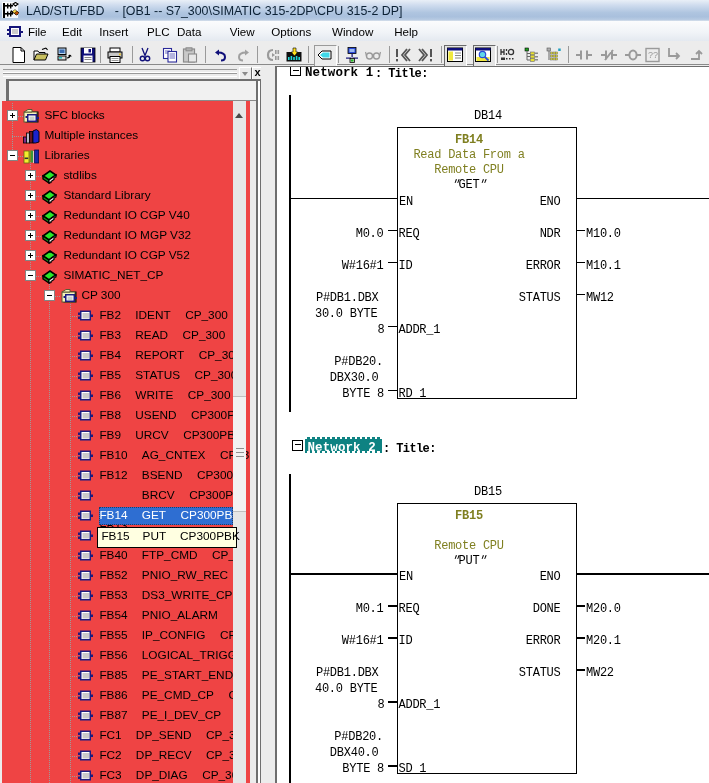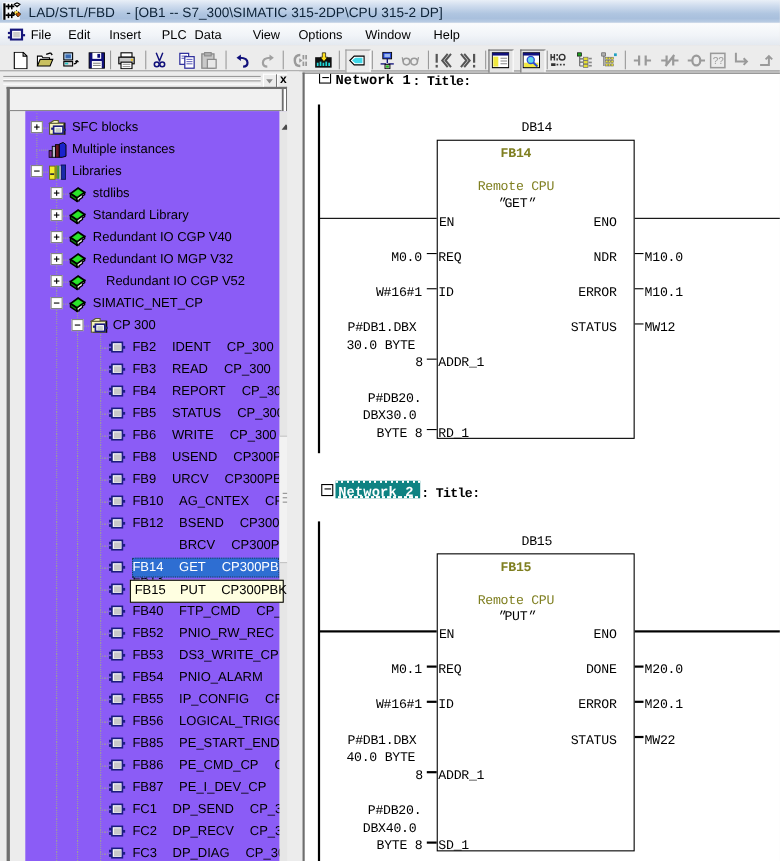--- a/index.html
+++ b/index.html
@@ -232,21 +232,21 @@
   </div>
 <div style="position:absolute;left:252px;top:67px;width:11px;height:11px;background:#ececec;border:1px solid #fff;border-right-color:#6a6a6a;border-bottom-color:#6a6a6a;">
     <div style="position:absolute;left:1.5px;top:-2.5px;font:bold 11px 'Liberation Sans', sans-serif;color:#000;">x</div>
   </div>
 <div style="position:absolute;left:6.3px;top:78.5px;width:255px;height:2px;background:#6f6f6f;"></div>
 <div style="position:absolute;left:6.3px;top:78.5px;width:2.3px;height:704.5px;background:#6f6f6f;"></div>
 <div style="position:absolute;left:256.3px;top:80.5px;width:1.3px;height:702.5px;background:#6f6f6f;"></div>
 <div style="position:absolute;left:257.6px;top:80.5px;width:2.3px;height:702.5px;background:#fff;"></div>
 <div style="position:absolute;left:259.9px;top:78.5px;width:1.4px;height:704.5px;background:#6f6f6f;"></div>
 <div style="position:absolute;left:8.6px;top:80.5px;width:247.7px;height:19.5px;background:#f1f1f1;border-bottom:1.4px solid #8a8a8a;"></div>
-<div style="position:absolute;left:23px;top:101.4px;width:247.7px;height:681.6px;overflow:hidden;background:#8b5cf6;">
+<div style="position:absolute;left:2px;top:101.4px;width:247.7px;height:681.6px;overflow:hidden;background:#ef4444;">
 <div style="position:absolute;left:10.4px;top:1.5999999999999943px;width:1px;height:54.0px;background:repeating-linear-gradient(180deg,#9c9c9c 0,#9c9c9c 1px,transparent 1px,transparent 2px);"></div>
     <div style="position:absolute;left:28.4px;top:60.599999999999994px;width:1px;height:621.0px;background:repeating-linear-gradient(180deg,#9c9c9c 0,#9c9c9c 1px,transparent 1px,transparent 2px);"></div>
     <div style="position:absolute;left:47.4px;top:180.6px;width:1px;height:501.0px;background:repeating-linear-gradient(180deg,#9c9c9c 0,#9c9c9c 1px,transparent 1px,transparent 2px);"></div>
     <div style="position:absolute;left:68.4px;top:200.6px;width:1px;height:481.0px;background:repeating-linear-gradient(180deg,#9c9c9c 0,#9c9c9c 1px,transparent 1px,transparent 2px);"></div>
     <div style="position:absolute;left:16.4px;top:14.599999999999994px;width:4.5px;height:1px;background:repeating-linear-gradient(90deg,#9c9c9c 0,#9c9c9c 1px,transparent 1px,transparent 2px);"></div>
     <div style="position:absolute;left:5.4px;top:9.099999999999994px;width:11px;height:11px;background:#fff;border:1px solid #848484;box-sizing:border-box;">
       <div style="position:absolute;left:2px;top:4px;width:5px;height:1px;background:#000;"></div>
       <div style="position:absolute;left:4px;top:2px;width:1px;height:5px;background:#000;"></div>
     </div>
     <svg style="position:absolute;left:20.9px;top:7.599999999999994px" width="17" height="15" viewBox="0 0 17 15">
@@ -333,21 +333,21 @@
     <div style="position:absolute;left:23.4px;top:149.1px;width:11px;height:11px;background:#fff;border:1px solid #848484;box-sizing:border-box;">
       <div style="position:absolute;left:2px;top:4px;width:5px;height:1px;background:#000;"></div>
       <div style="position:absolute;left:4px;top:2px;width:1px;height:5px;background:#000;"></div>
     </div>
     <svg style="position:absolute;left:39.9px;top:147.6px" width="15" height="15" viewBox="0 0 15 15">
       <path d="M1 7 L8 2 L14 6 L7 11 Z" fill="#22cf22" stroke="#000" stroke-width="1.6"></path>
       <path d="M1 7 L1 10 L7 14 L7 11 Z" fill="#128a12" stroke="#000" stroke-width="1.4"></path>
       <path d="M7 11 L14 6 L14 8 L12 9 L12 10.5 L9 12.5 L9 13.5 L7 14 Z" fill="#efefef" stroke="#000" stroke-width="1.2"></path>
       <path d="M3.5 6.8 L8 3.6 L11.5 6 L7 9.2 Z" fill="#2ae52a"></path>
     </svg>
-    <div style="position:absolute;left:61.4px;top:146.6px;font:11.8px 'Liberation Sans', sans-serif;color:#000;white-space:pre;margin-left:12px;">Redundant IO CGP V52</div>
+    <div style="position:absolute;left:61.4px;top:146.6px;font:11.8px 'Liberation Sans', sans-serif;color:#000;white-space:pre;">Redundant IO CGP V52</div>
     <div style="position:absolute;left:34.4px;top:174.6px;width:5.5px;height:1px;background:repeating-linear-gradient(90deg,#9c9c9c 0,#9c9c9c 1px,transparent 1px,transparent 2px);"></div>
     <div style="position:absolute;left:23.4px;top:169.1px;width:11px;height:11px;background:#fff;border:1px solid #848484;box-sizing:border-box;">
       <div style="position:absolute;left:2px;top:4px;width:5px;height:1px;background:#000;"></div>
     </div>
     <svg style="position:absolute;left:39.9px;top:167.6px" width="15" height="15" viewBox="0 0 15 15">
       <path d="M1 7 L8 2 L14 6 L7 11 Z" fill="#22cf22" stroke="#000" stroke-width="1.6"></path>
       <path d="M1 7 L1 10 L7 14 L7 11 Z" fill="#128a12" stroke="#000" stroke-width="1.4"></path>
       <path d="M7 11 L14 6 L14 8 L12 9 L12 10.5 L9 12.5 L9 13.5 L7 14 Z" fill="#efefef" stroke="#000" stroke-width="1.2"></path>
       <path d="M3.5 6.8 L8 3.6 L11.5 6 L7 9.2 Z" fill="#2ae52a"></path>
     </svg>
@@ -663,20 +663,21 @@
 <div id="rp" style="position:absolute;left:275px;top:66px;width:434px;height:717px;background:#fff;border-left:2px solid #6e6e6e;border-top:1.5px solid #6e6e6e;overflow:hidden;">
 <div style="position:absolute;left:13px;top:-1.7000000000000028px;width:11px;height:11px;background:#fff;border:1px solid #000;box-sizing:border-box;">
       <div style="position:absolute;left:1.5px;top:3.5px;width:6px;height:1px;background:#000;"></div>
     </div>
     <div style="position:absolute;font:bold 12.5px 'Liberation Mono', monospace;letter-spacing:0.1px;white-space:pre;line-height:16px;color:#000;top:-1.7000000000000028px;left:28px;">Network 1</div>
     <div style="position:absolute;font:bold 12px 'Liberation Mono', monospace;letter-spacing:-0.6px;white-space:pre;line-height:16px;color:#000;top:-1.5px;left:98px;">: Title:</div>
     <div style="position:absolute;left:12.3px;top:27.5px;width:1.4px;height:317.0px;background:#000;"></div>
     <div style="position:absolute;left:119.5px;top:60.0px;width:180.5px;height:271.5px;border:1.4px solid #000;box-sizing:border-box;background:#fff;"></div>
     <div style="position:absolute;font:12px 'Liberation Mono', monospace;letter-spacing:-0.25px;white-space:pre;line-height:16px;color:#000;top:40.5px;left:181.0px;width:60px;text-align:center;">DB14</div>
     <div style="position:absolute;font:bold 12px 'Liberation Mono', monospace;letter-spacing:-0.25px;white-space:pre;line-height:16px;color:#7f7f20;top:64.5px;left:92.0px;width:200px;text-align:center;">FB14</div>
+    <div style="position:absolute;font:12px 'Liberation Mono', monospace;letter-spacing:-0.25px;white-space:pre;line-height:16px;color:#7f7f20;top:80.0px;left:92.0px;width:200px;text-align:center;">Read Data From a</div>
     <div style="position:absolute;font:12px 'Liberation Mono', monospace;letter-spacing:-0.25px;white-space:pre;line-height:16px;color:#7f7f20;top:95.0px;left:92.0px;width:200px;text-align:center;">Remote CPU</div>
     <div style="position:absolute;left:92px;top:109.5px;width:200px;text-align:center;font:12px 'Liberation Mono', monospace;letter-spacing:-0.25px;line-height:16px;color:#000;"><span style="display:inline-block;transform:skewX(-20deg)">"</span>GET<span style="display:inline-block;transform:skewX(-20deg)">"</span></div>
     <div style="position:absolute;left:13px;top:130.8px;width:106.5px;height:1.4px;background:#000;"></div>
     <div style="position:absolute;left:300px;top:130.8px;width:132px;height:1.4px;background:#000;"></div>
     <div style="position:absolute;font:12px 'Liberation Mono', monospace;letter-spacing:-0.25px;white-space:pre;line-height:16px;color:#000;top:126.5px;left:122px;">EN</div>
     <div style="position:absolute;font:12px 'Liberation Mono', monospace;letter-spacing:-0.25px;white-space:pre;line-height:16px;color:#000;top:126.5px;right:150.5px;">ENO</div>
     <div style="position:absolute;font:12px 'Liberation Mono', monospace;letter-spacing:-0.25px;white-space:pre;line-height:16px;color:#000;top:158.5px;right:327.5px;">M0.0</div>
     <div style="position:absolute;left:110.5px;top:162.8px;width:9.0px;height:1.4px;background:#000;"></div>
     <div style="position:absolute;font:12px 'Liberation Mono', monospace;letter-spacing:-0.25px;white-space:pre;line-height:16px;color:#000;top:158.5px;left:121.5px;">REQ</div>
     <div style="position:absolute;font:12px 'Liberation Mono', monospace;letter-spacing:-0.25px;white-space:pre;line-height:16px;color:#000;top:190.5px;right:327.5px;">W#16#1</div>

